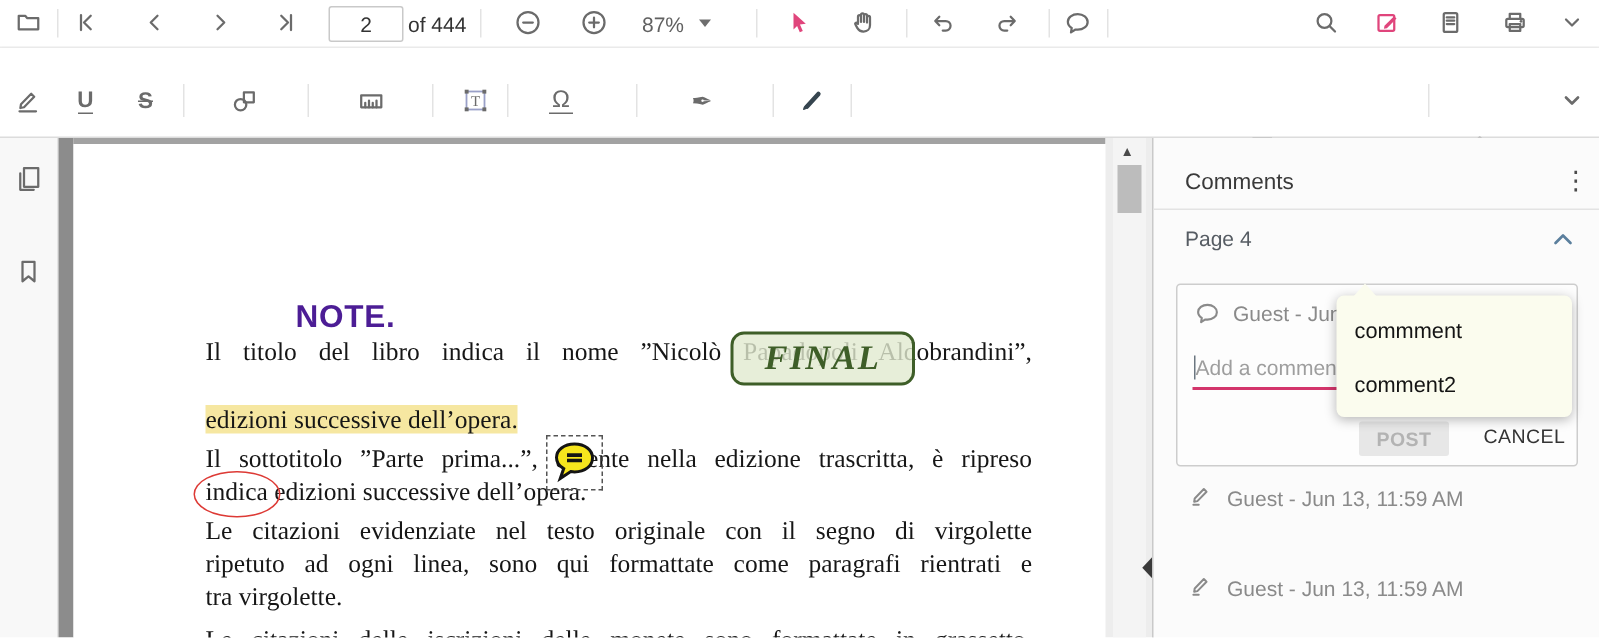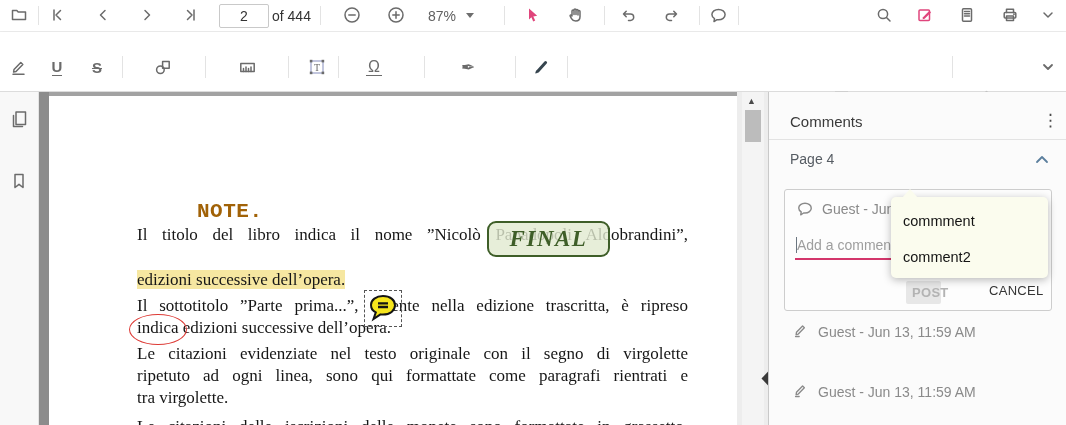--- a/index.html
+++ b/index.html
@@ -27,22 +27,22 @@
 
   
   .viewerband{left:39px;top:92px;width:10px;height:333px;background:#8c8c8c}
   .topband{left:49px;top:92px;width:688px;height:4px;background:#a2a2a2}
   .page{left:49px;top:96px;width:688px;height:329px;background:#fff}
   .gutter{left:737px;top:92px;width:31px;height:333px;background:#ededed;border-right:1px solid #cfcfcf}
   .track{position:absolute;left:742px;top:92px;width:22px;height:333px;background:#f4f4f4}
   .thumb{position:absolute;left:745px;top:110px;width:16px;height:32px;background:#bcbcbc}
 
   
-  .dhead{position:absolute;left:148px;top:104px;font-family:Liberation Mono, monospace;
-         font-size:21px;font-weight:bold;color:#a16207;letter-spacing:.5px}
+  .dhead{position:absolute;left:148px;top:104px;font-family:Liberation Sans, sans-serif;
+         font-size:21px;font-weight:bold;color:#4c1d95;letter-spacing:.5px}
   .dl{position:absolute;left:88px;width:551px;font-family:"Liberation Serif","DejaVu Serif",serif;
       font-size:17px;line-height:22px;color:#161616}
   .jl{text-align:justify;text-align-last:justify}
   .hlrow{background:#f6e7a1}
   .hlspan{background:#f6e7a1}
   .circled{position:relative;display:inline-block}
   .circled::after{content:'';position:absolute;left:-8px;right:-8px;top:-3px;bottom:-6px;
                   border:1.6px solid #dd3a35;border-radius:50%}
   .stamp{position:absolute;left:487px;top:221px;width:123px;height:36px;border:2.5px solid #3e5e28;border-radius:9px;
          background:rgba(225,234,208,.8);display:flex;align-items:center;justify-content:center;
@@ -56,21 +56,21 @@
   .ptitle{position:absolute;left:790px;top:113px;font-size:15px;color:#3a3a3a}
   .kebab{position:absolute;font-size:17px;color:#4a4a4a;line-height:1;letter-spacing:0}
   .pdiv{position:absolute;left:769px;top:139px;width:297px;height:1px;background:#e3e3e3}
   .grouplbl{position:absolute;left:790px;top:151px;font-size:14px;color:#565c63}
   .card{position:absolute;left:784px;top:189px;width:268px;height:122px;background:#fdfdfd;
         border:1px solid #cdcdcd;border-radius:3px;box-sizing:border-box}
   .author{position:absolute;font-size:14px;color:#8a8a8a;white-space:nowrap}
   .cinput{position:absolute;left:795px;top:232px;width:246px;height:28px;border:none;outline:none;background:transparent;
           border-bottom:2px solid #d3356b;font-size:14px;color:#333;font-family:inherit;padding:0 2px;box-sizing:border-box}
   .cinput::placeholder{color:#9e9e9e}
-  .postbtn{position:absolute;left:906px;top:281px;width:35px;height:23px;background:#e7e7e7;border:none;border-radius:2px;
+  .postbtn{position:absolute;left:906px;top:281px;width:60px;height:23px;background:#e7e7e7;border:none;border-radius:2px;
            font-size:13px;font-weight:bold;color:#b3b3b3;font-family:inherit;letter-spacing:.3px}
   .cancelbtn{position:absolute;left:983px;top:282px;background:none;border:none;font-size:13px;font-weight:normal;
              color:#353535;font-family:inherit;letter-spacing:.3px}
   .popup{position:absolute;left:891px;top:197px;width:157px;height:81px;background:#fbfcee;border-radius:5px;
          box-shadow:0 2px 8px rgba(0,0,0,.28);z-index:9}
   .popup-arrow{position:absolute;left:902px;top:189px;width:0;height:0;z-index:10;
                border-left:8px solid transparent;border-right:8px solid transparent;border-bottom:9px solid #fbfcee}
   .popitem{position:absolute;font-size:14.5px;color:#141414;z-index:11;white-space:nowrap}
   .clistrow{position:absolute;left:784px;width:268px;height:26px}
 </style>

